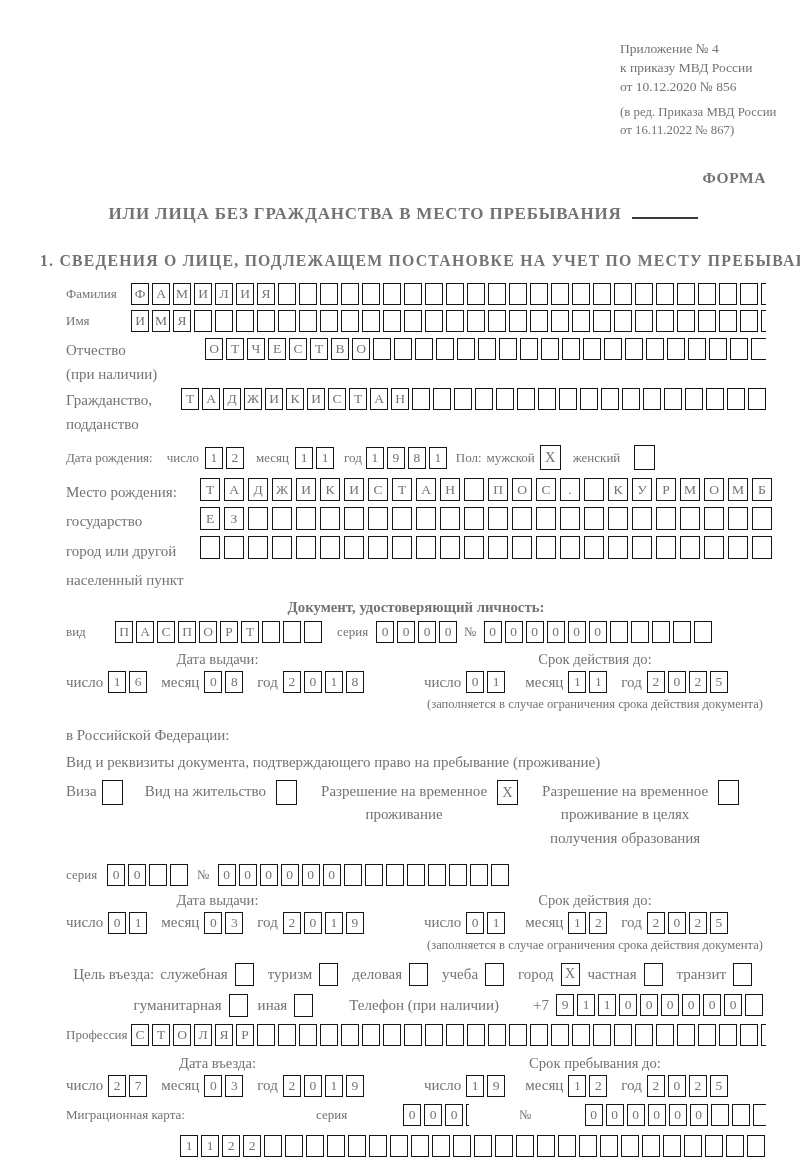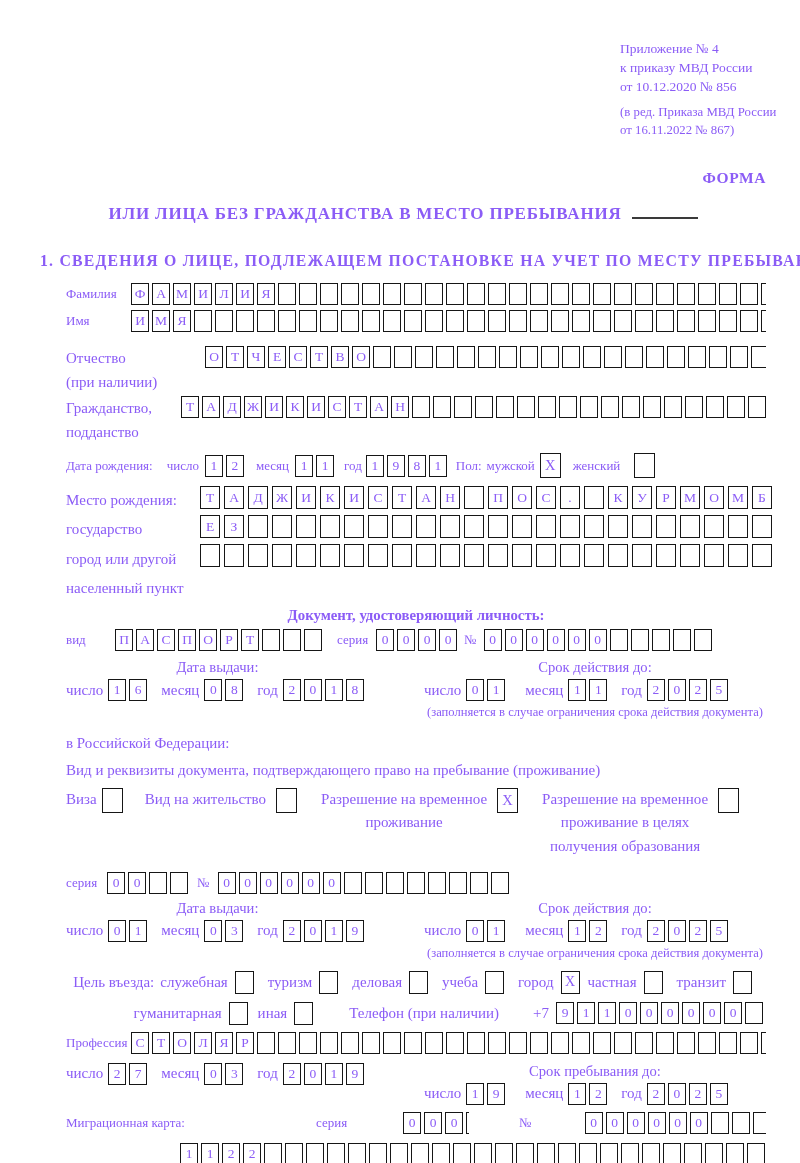--- a/index.html
+++ b/index.html
@@ -1,30 +1,30 @@
 <!DOCTYPE html>
 <html><head>
 <meta charset="utf-8">
 <style>
   html,body{margin:0;padding:0;background:#fff;}
   .page{position:relative;width:800px;height:1163px;box-sizing:border-box;
-        background:#fff;color:#8b5cf6;overflow:hidden;
+        background:#fff;color:#737373;overflow:hidden;
         font-family:"Liberation Serif","DejaVu Serif",serif;
         padding:40px 34px 0 40px;}
   .content{padding-left:26px;}
   
   .hdr{margin-left:580px;font-size:13.5px;line-height:1.4;white-space:nowrap;}
   .hdr-sub{margin-left:580px;font-size:12.8px;line-height:1.4;margin-top:7px;white-space:nowrap;}
   .forma{font-weight:bold;text-align:right;font-size:15.5px;letter-spacing:.6px;margin-top:30px;}
   .title{text-align:center;font-weight:bold;font-size:17px;line-height:1.45;letter-spacing:.8px;margin-top:15px;}
   .uline{display:inline-block;width:66px;border-bottom:2.4px solid #3a3a3a;height:.85em;margin-left:10px;}
   .sec{font-weight:bold;font-size:15.8px;letter-spacing:1.2px;margin-top:25px;white-space:nowrap;}
   
   .row{display:flex;align-items:center;margin-top:5px;white-space:nowrap;}
-  .row-top{display:flex;align-items:flex-start;margin-top:14px;white-space:nowrap;}
+  .row-top{display:flex;align-items:flex-start;margin-top:6px;white-space:nowrap;}
   .lbl{font-size:13px;flex:0 0 auto;}
   .lbl2{font-size:15px;line-height:1.6;flex:0 0 auto;}
   .w64{width:65px;} .w139{width:139px;} .w115{width:115px;} .w134{width:134px;}
   .w49{width:49px;} .w204{width:204px;} .w114{width:114px;}
   .cells{display:flex;flex-wrap:nowrap;overflow:hidden;}
   .cell{box-sizing:border-box;flex:0 0 auto;width:18px;height:22px;border:1.8px solid #161616;
         margin-right:3px;display:inline-flex;align-items:center;justify-content:center;
         font-size:13.5px;background:#fff;}
   .cells-lg .cell{width:20px;height:23px;margin-right:4px;}
   .cb .cell{width:21px;height:25px;margin-right:0;font-size:14.5px;}
@@ -633,20 +633,21 @@
           <span class="cell"></span>
           <span class="cell"></span>
           <span class="cell"></span>
           <span class="cell"></span>
           <span class="cell"></span>
         </span>
     </div>
 
     <div class="dates" style="margin-top:9px;">
       <div class="dg1">
+        <div class="dt">Дата въезда:</div>
         <div class="dline">
           <span class="dlab">число</span>
           <span class="cells">
               <span class="cell">2</span>
               <span class="cell">7</span>
             </span>
           <span class="dlab">месяц</span>
           <span class="cells">
               <span class="cell">0</span>
               <span class="cell">3</span>

